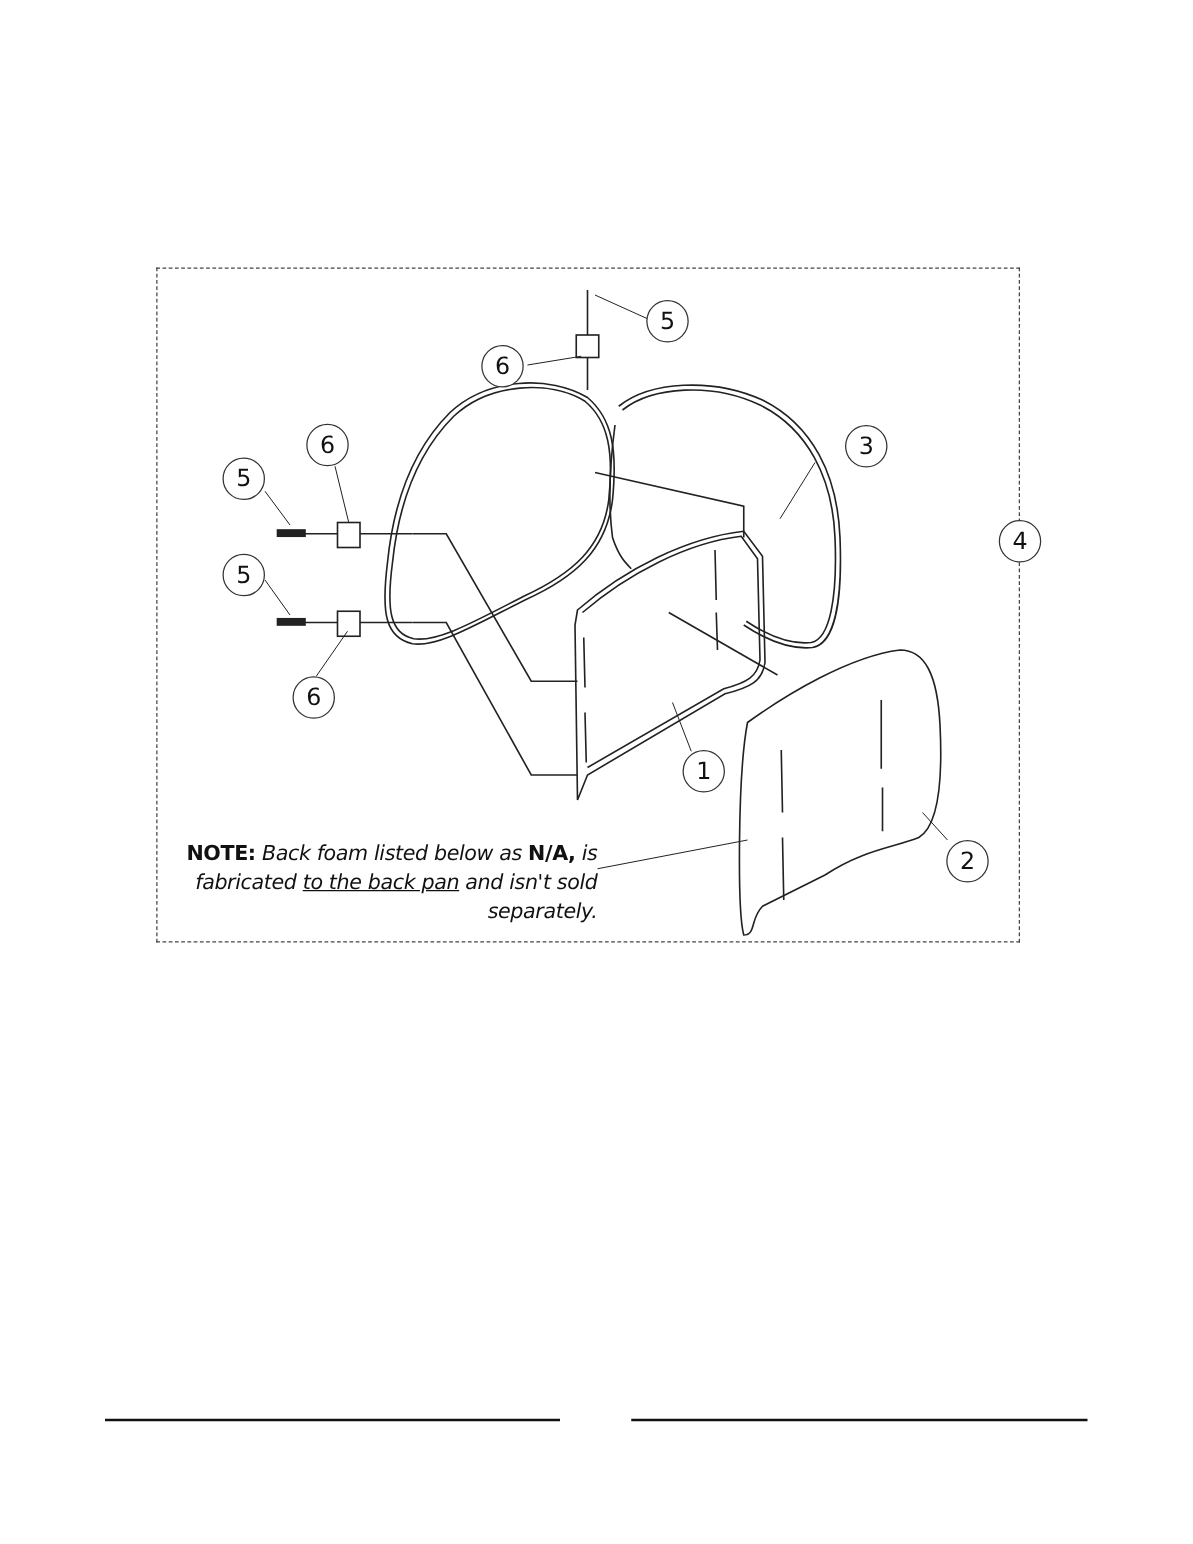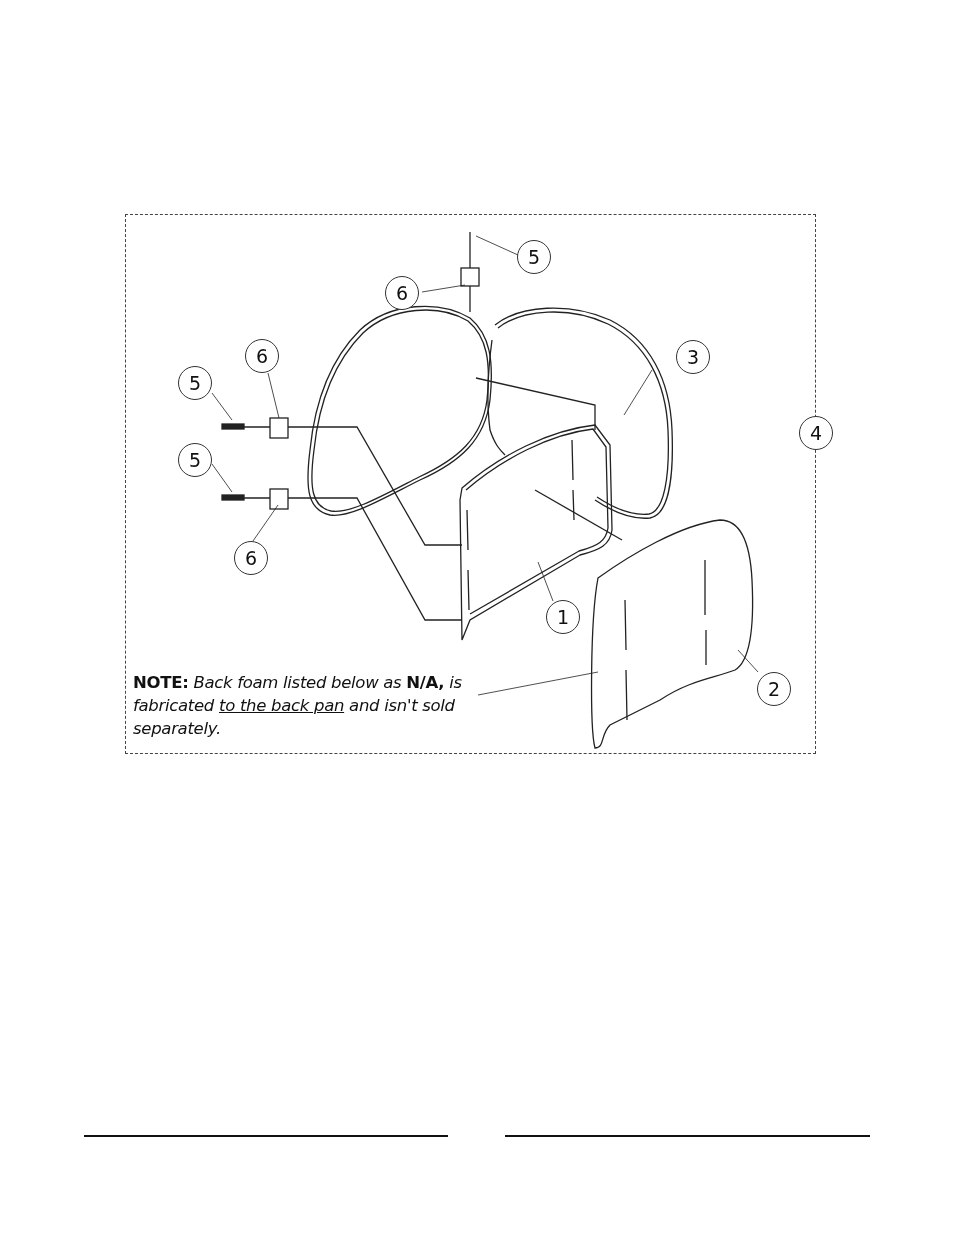--- a/index.html
+++ b/index.html
@@ -5,21 +5,21 @@
     html, body { margin: 0; padding: 0; background: #ffffff; }
     body { width: 954px; height: 1235px; position: relative; overflow: hidden;
            font-family: "DejaVu Sans", sans-serif; color: #111; }
     .diagram-frame { position: absolute; left: 125px; top: 214px; width: 691px; height: 540px;
                      border: 1.6px dashed #444; box-sizing: border-box; }
     svg.art { position: absolute; left: 0; top: 0; width: 954px; height: 1235px; }
     .callout { position: absolute; width: 34px; height: 34px; border: 1px solid #333; border-radius: 50%;
                background: #fff; display: flex; align-items: center; justify-content: center;
                font-family: "DejaVu Sans", sans-serif; font-size: 19px; color: #111; box-sizing: border-box; }
     .note { position: absolute; left: 133px; top: 671px; width: 345px; font-size: 16.5px; line-height: 23px;
-            font-family: "DejaVu Sans", sans-serif; font-style: italic; color: #111; letter-spacing: -0.3px; }
+            font-family: "DejaVu Sans", sans-serif; font-style: italic; color: #111; letter-spacing: -0.3px; text-align: right; }
     .note b { font-style: normal; font-weight: bold; }
     .note u { text-decoration: underline; }
     .rule { position: absolute; top: 1135px; height: 2px; background: #111; }
   </style>
 </head>
 <body>
 
 <div class="diagram-frame"></div>
 
 <svg class="art" viewBox="0 0 954 1235" xmlns="http://www.w3.org/2000/svg">

